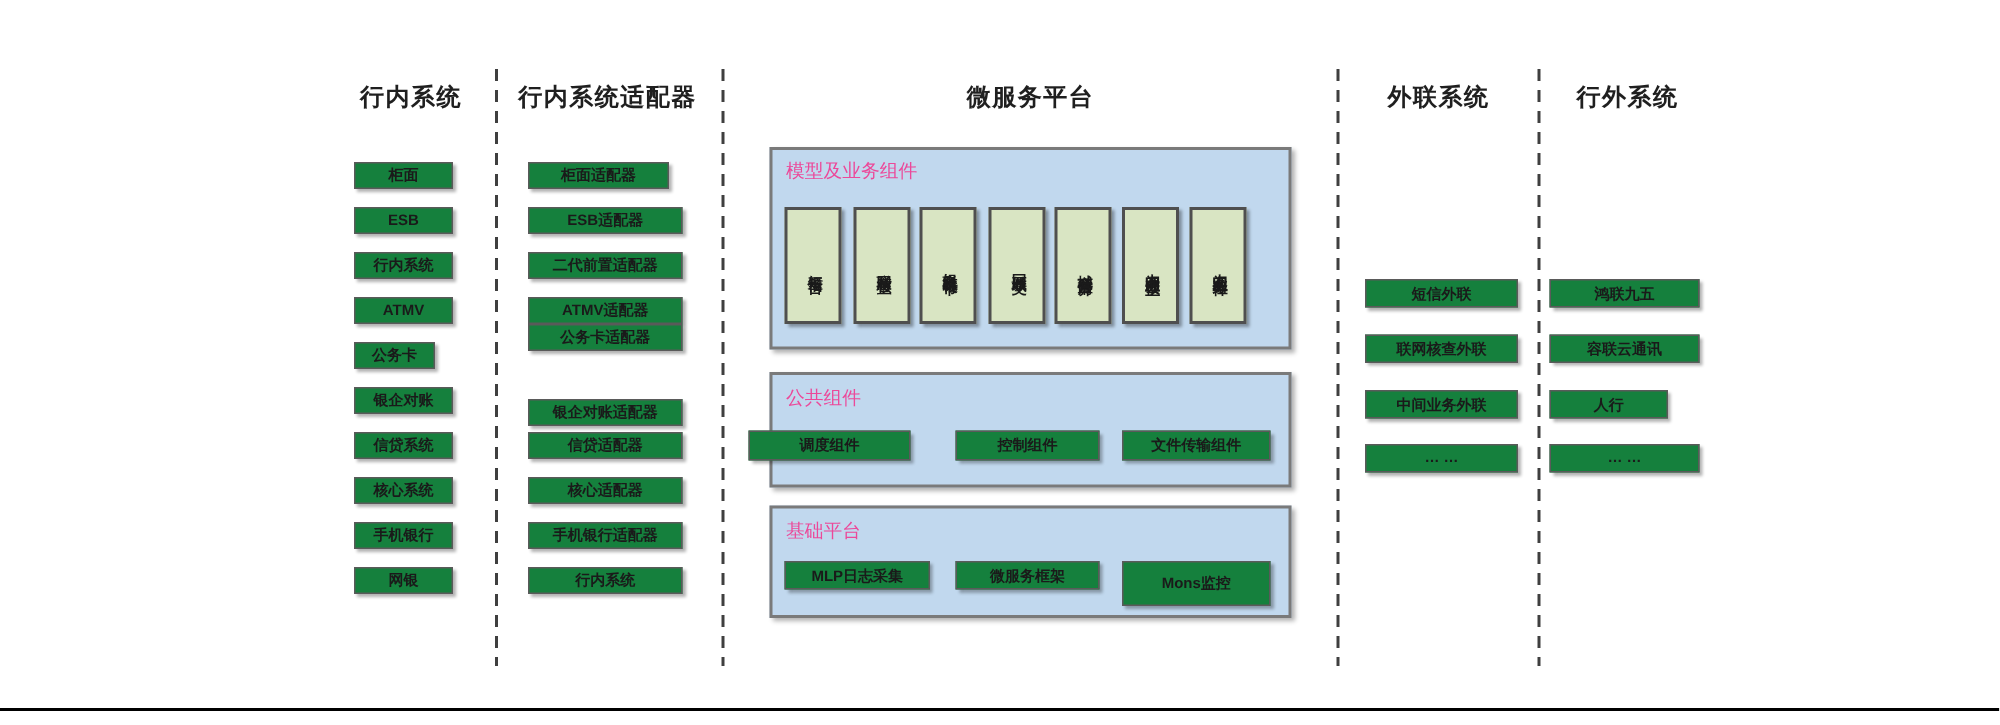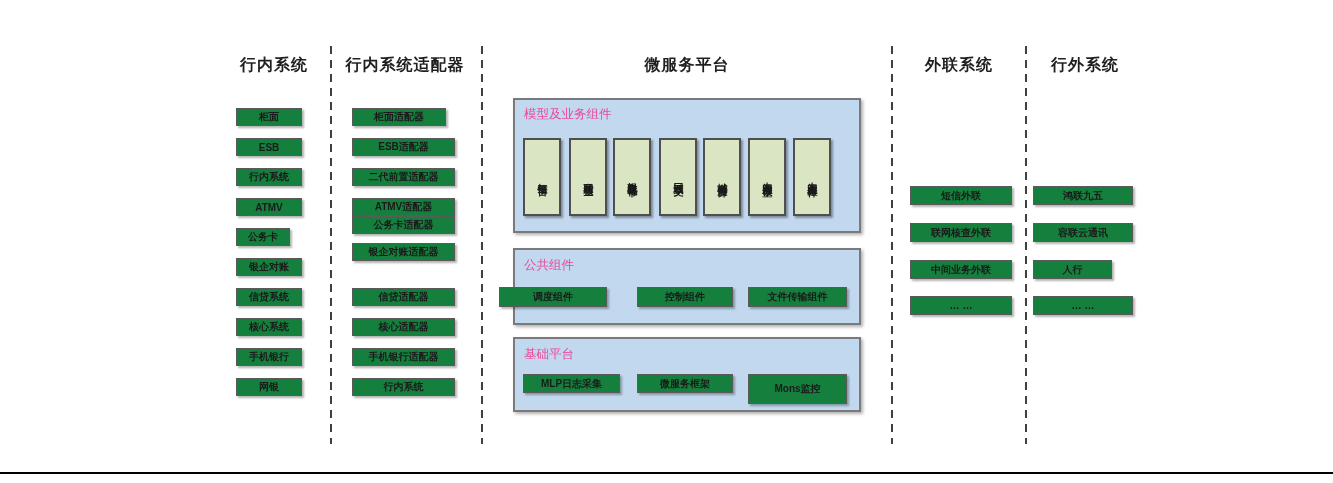--- a/index.html
+++ b/index.html
@@ -66,21 +66,21 @@
   <div class="gbox" style="left:236px;top:288px;width:66px">信贷系统</div>
   <div class="gbox" style="left:236px;top:318px;width:66px">核心系统</div>
   <div class="gbox" style="left:236px;top:348px;width:66px">手机银行</div>
   <div class="gbox" style="left:236px;top:378px;width:66px">网银</div>
 
   <div class="gbox" style="left:352px;top:108px;width:94px">柜面适配器</div>
   <div class="gbox" style="left:352px;top:138px;width:103px">ESB适配器</div>
   <div class="gbox" style="left:352px;top:168px;width:103px">二代前置适配器</div>
   <div class="gbox" style="left:352px;top:198px;width:103px">ATMV适配器</div>
   <div class="gbox" style="left:352px;top:216px;width:103px">公务卡适配器</div>
-  <div class="gbox" style="left:352px;top:243px;width:103px">银企对账适配器</div>
+  <div class="gbox" style="left:352px;top:266px;width:103px">银企对账适配器</div>
   <div class="gbox" style="left:352px;top:288px;width:103px">信贷适配器</div>
   <div class="gbox" style="left:352px;top:318px;width:103px">核心适配器</div>
   <div class="gbox" style="left:352px;top:348px;width:103px">手机银行适配器</div>
   <div class="gbox" style="left:352px;top:378px;width:103px">行内系统</div>
 
   <div class="bluebox" style="left:513px;top:98px;width:348px;height:135px"></div>
   <div class="blabel" style="left:524px;top:106px">模型及业务组件</div>
   <div class="vbox" style="left:523px">
       <span>短信平台</span>
     </div>

